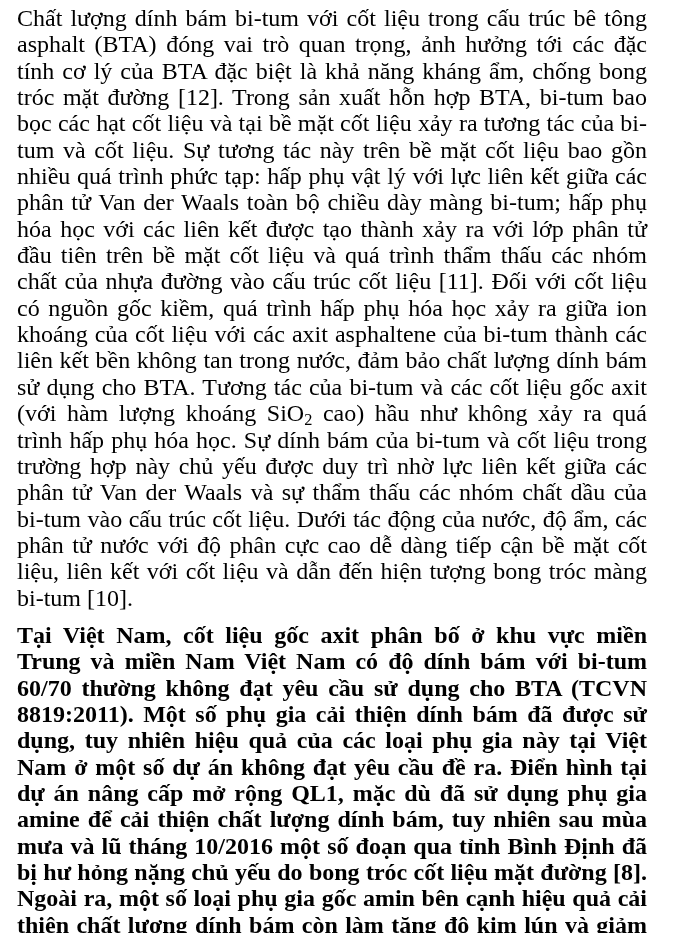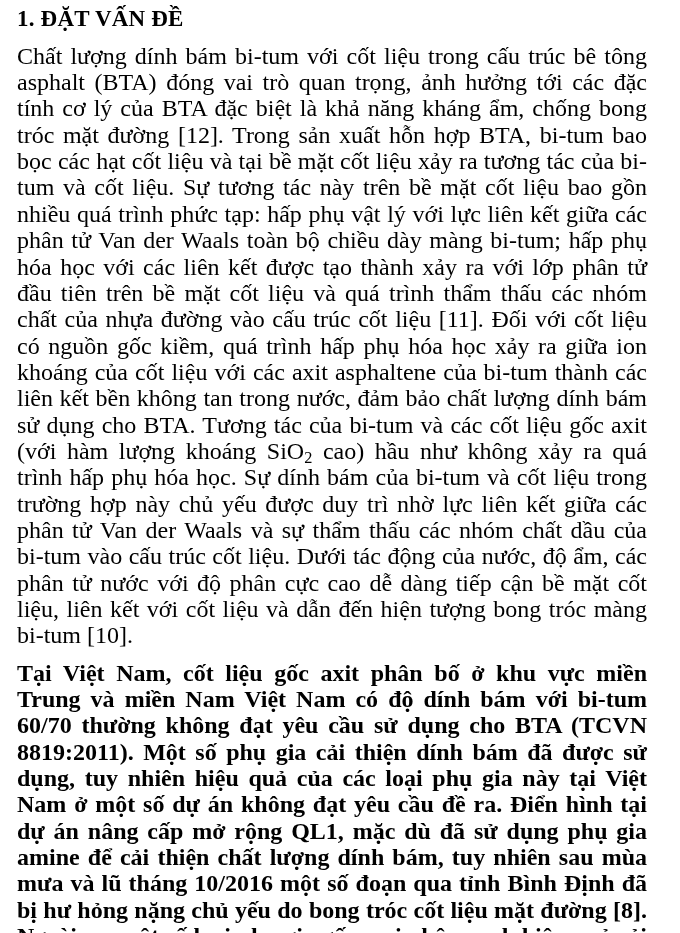--- a/index.html
+++ b/index.html
@@ -40,18 +40,17 @@
   .body-par sub {
     font-size: 68%;
     line-height: 0;
     vertical-align: -0.22em;
   }
 </style>
 </head>
 <body>
 
 <main class="page">
-  <h1 class="heading">1. ĐẶT VẤN ĐỀ</h1>
   <section id="paragraphs">
       <p class="body-par"><span>Chất lượng dính bám bi-tum với cốt liệu trong cấu trúc bê tông asphalt (BTA) đóng vai trò quan trọng, ảnh hưởng tới các đặc tính cơ lý của BTA đặc biệt là khả năng kháng ẩm, chống bong tróc mặt đường [12]. Trong sản xuất hỗn hợp BTA, bi-tum bao bọc các hạt cốt liệu và tại bề mặt cốt liệu xảy ra tương tác của bi-tum và cốt liệu. Sự tương tác này trên bề mặt cốt liệu bao gồn nhiều quá trình phức tạp: hấp phụ vật lý với lực liên kết giữa các phân tử Van der Waals toàn bộ chiều dày màng bi-tum; hấp phụ hóa học với các liên kết được tạo thành xảy ra với lớp phân tử đầu tiên trên bề mặt cốt liệu và quá trình thẩm thấu các nhóm chất của nhựa đường vào cấu trúc cốt liệu [11]. Đối với cốt liệu có nguồn gốc kiềm, quá trình hấp phụ hóa học xảy ra giữa ion khoáng của cốt liệu với các axit asphaltene của bi-tum thành các liên kết bền không tan trong nước, đảm bảo chất lượng dính bám sử dụng cho BTA. Tương tác của bi-tum và các cốt liệu gốc axit (với hàm lượng khoáng SiO</span><sub>2</sub><span> cao) hầu như không xảy ra quá trình hấp phụ hóa học. Sự dính bám của bi-tum và cốt liệu trong trường hợp này chủ yếu được duy trì nhờ lực liên kết giữa các phân tử Van der Waals và sự thẩm thấu các nhóm chất dầu của bi-tum vào cấu trúc cốt liệu. Dưới tác động của nước, độ ẩm, các phân tử nước với độ phân cực cao dễ dàng tiếp cận bề mặt cốt liệu, liên kết với cốt liệu và dẫn đến hiện tượng bong tróc màng bi-tum [10].</span></p>
       <p class="body-par"><span>Tại Việt Nam, cốt liệu gốc axit phân bố ở khu vực miền Trung và miền Nam Việt Nam có độ dính bám với bi-tum 60/70 thường không đạt yêu cầu sử dụng cho BTA (TCVN 8819:2011). Một số phụ gia cải thiện dính bám đã được sử dụng, tuy nhiên hiệu quả của các loại phụ gia này tại Việt Nam ở một số dự án không đạt yêu cầu đề ra. Điển hình tại dự án nâng cấp mở rộng QL1, mặc dù đã sử dụng phụ gia amine để cải thiện chất lượng dính bám, tuy nhiên sau mùa mưa và lũ tháng 10/2016 một số đoạn qua tỉnh Bình Định đã bị hư hỏng nặng chủ yếu do bong tróc cốt liệu mặt đường [8]. Ngoài ra, một số loại phụ gia gốc amin bên cạnh hiệu quả cải thiện chất lượng dính bám còn làm tăng độ kim lún và giảm nhiệt độ hóa mềm của bi-tum dẫn đến làm giảm khả năng làm việc ở nhiệt độ cao của BTA, tăng nguy cơ dẫn đến hư hỏng dạng HVBX trên mặt đường.</span></p>
     </section>
 </main>
 
 </body></html>

